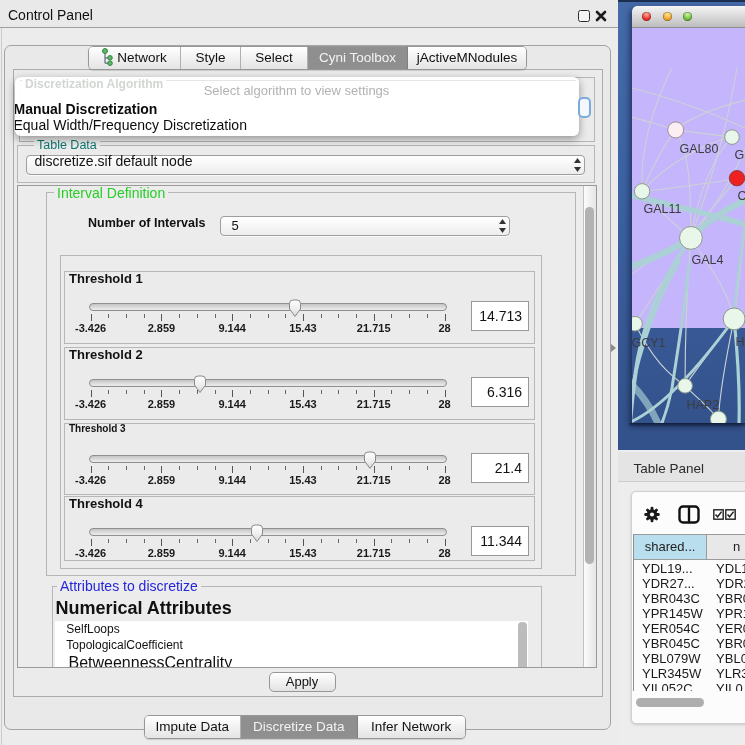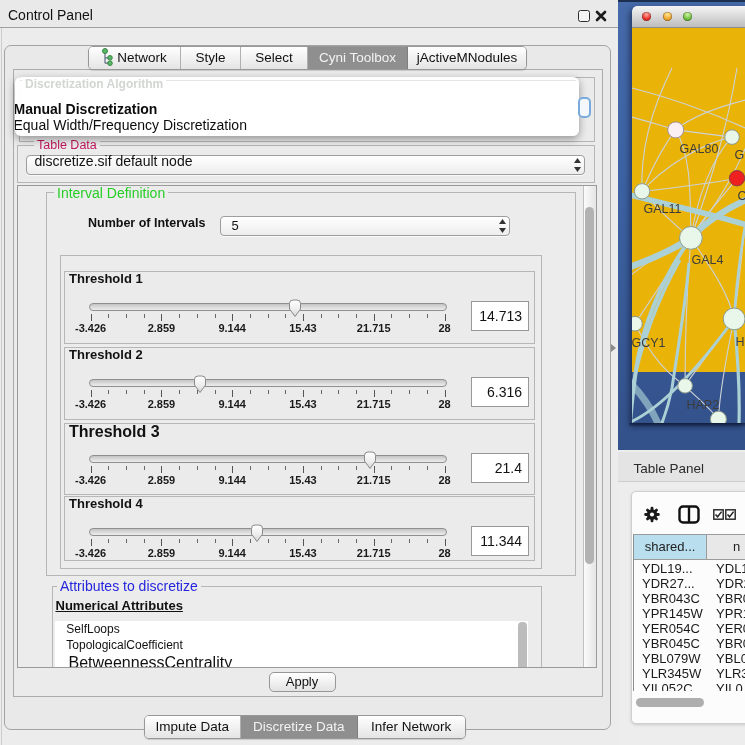--- a/index.html
+++ b/index.html
@@ -28,21 +28,21 @@
 <div class="abs" style="left:3.5px;top:45px;width:605px;height:683px;background:#e9e9e9;border:1px solid #a3a3a3;border-radius:7px;"></div>
 <div class="abs" style="left:13px;top:69px;width:588px;height:626px;background:#ebebeb;border:1px solid #ababab;"></div>
 <div class="tabbar" style="left:88px;top:33.5px;"><div class="seg" style="width:92px;"><svg width="11" height="18" viewBox="0 0 11 18" style="vertical-align:-4px;margin-right:4px">
 <path d="M3 4 L3 15.2 M3 9.8 L8 9.8 M3 15.2 L8 15.2" stroke="#5d6b80" stroke-width="1.2" fill="none"></path>
 <circle cx="3" cy="3" r="2.5" fill="#59b967" stroke="#2e7d3a" stroke-width="0.9"></circle>
 <circle cx="8" cy="9.8" r="2.3" fill="#59b967" stroke="#2e7d3a" stroke-width="0.9"></circle>
 <circle cx="8" cy="15.2" r="2.3" fill="#59b967" stroke="#2e7d3a" stroke-width="0.9"></circle>
 </svg>Network</div><div class="seg" style="width:60px;">Style</div><div class="seg" style="width:67px;">Select</div><div class="seg dark" style="width:100px;">Cyni Toolbox</div><div class="seg" style="width:118px;border-right:none;">jActiveMNodules</div></div>
 <div class="grp" style="left:19px;top:76.6px;width:574px;height:63px;"></div>
 <div class="grp" style="left:17px;top:144.6px;width:576px;height:36px;"></div>
-<div class="gtitle" style="left:34px;top:139.3px;background:#ebebeb;color:#be185d;font-size:12.5px;">Table Data</div>
+<div class="gtitle" style="left:34px;top:139.3px;background:#ebebeb;color:#0f766e;font-size:12.5px;">Table Data</div>
 <div class="abs combo" style="left:26px;top:154.5px;width:557px;height:18.5px;"></div>
 <div class="t" style="left:34.5px;top:153px;font-size:14px;color:#111;line-height:16px;">discretize.sif default node</div>
 <svg class="abs" style="left:572.5px;top:157.5px" width="9" height="14" viewBox="0 0 9 14">
 <path d="M4.5 0 L8 5 L1 5 Z" fill="#333"></path>
     <path d="M4.5 14 L8 9 L1 9 Z" fill="#333"></path>
   </svg>
 <div class="abs" style="left:16.5px;top:184.8px;width:578px;height:481px;border:1px solid #9a9a9a;background:#ececec;overflow:hidden;">
     <div class="abs" style="left:565.5px;top:0;width:13px;height:481px;background:linear-gradient(to right,#fbfbfb,#e3e3e3);border-left:1px solid #c2c2c2;"></div>
     <div class="abs" style="left:567.8px;top:21.7px;width:8.6px;height:357px;background:#b2b2b2;border-radius:4.5px;"></div>
     <div class="grp" style="left:28.5px;top:6.699999999999989px;width:528px;height:382px;"></div>
@@ -133,21 +133,21 @@
 <stop offset="0" stop-color="#ffffff"></stop>
               <stop offset="0.6" stop-color="#ececec"></stop>
               <stop offset="1" stop-color="#d2d2d2"></stop>
             </linearGradient>
           </defs>
 <path d="M2.5 5.5 Q2.5 2 6 2 L10 2 Q13.5 2 13.5 5.5 L13.5 11 L8 18.5 L2.5 11 Z" fill="url(#thg1)" stroke="#8a8a8a" stroke-width="1"></path>
 </svg></div>
       <div class="abs" style="left:406px;top:29px;width:50px;height:28px;border:1px solid #989898;background:#ffffff;font-size:14px;color:#111;text-align:right;line-height:28px;padding-right:6px;">6.316</div>
     </div>
     <div class="abs" style="left:46.5px;top:237.59999999999997px;width:468.5px;height:69.6px;border:1px solid #b7b7b7;background:#ebebeb;overflow:hidden;">
-      <div class="t" style="left:4px;top:-1.5px;font-size:16px;font-weight:bold;color:#111;">Threshold 3</div>
+      <div class="t" style="left:4px;top:-1.5px;font-size:10px;font-weight:bold;color:#111;">Threshold 3</div>
       <div class="abs" style="left:24.0px;top:31px;width:355.5px;height:6px;border:1px solid #8f8f8f;border-radius:4px;background:linear-gradient(#c4c4c4,#e2e2e2 70%,#ececec);"></div>
       <div class="abs" style="left:25.6px;top:41.5px;width:1px;height:7.5px;background:#555;"></div>
       <div class="abs" style="left:43.3px;top:41.5px;width:1px;height:4.5px;background:#666;"></div>
       <div class="abs" style="left:61.0px;top:41.5px;width:1px;height:4.5px;background:#666;"></div>
       <div class="abs" style="left:78.7px;top:41.5px;width:1px;height:4.5px;background:#666;"></div>
       <div class="abs" style="left:96.4px;top:41.5px;width:1px;height:7.5px;background:#555;"></div>
       <div class="abs" style="left:114.1px;top:41.5px;width:1px;height:4.5px;background:#666;"></div>
       <div class="abs" style="left:131.8px;top:41.5px;width:1px;height:4.5px;background:#666;"></div>
       <div class="abs" style="left:149.5px;top:41.5px;width:1px;height:4.5px;background:#666;"></div>
       <div class="abs" style="left:167.2px;top:41.5px;width:1px;height:7.5px;background:#555;"></div>
@@ -218,48 +218,49 @@
               <stop offset="0.6" stop-color="#ececec"></stop>
               <stop offset="1" stop-color="#d2d2d2"></stop>
             </linearGradient>
           </defs>
 <path d="M2.5 5.5 Q2.5 2 6 2 L10 2 Q13.5 2 13.5 5.5 L13.5 11 L8 18.5 L2.5 11 Z" fill="url(#thg3)" stroke="#8a8a8a" stroke-width="1"></path>
 </svg></div>
       <div class="abs" style="left:406px;top:29px;width:50px;height:28px;border:1px solid #989898;background:#ffffff;font-size:14px;color:#111;text-align:right;line-height:28px;padding-right:6px;">11.344</div>
     </div>
     <div class="grp" style="left:34.5px;top:400.7px;width:488px;height:90px;"></div>
     <div class="gtitle" style="left:39.5px;top:394.7px;background:#ececec;color:#2525dd;">Attributes to discretize</div>
-    <div class="t" style="left:38.0px;top:412.7px;font-size:13px;font-weight:bold;color:#111;text-decoration:underline;">Numerical Attributes</div>
+    <div class="t" style="left:38.0px;top:412.7px;font-size:18px;font-weight:bold;color:#111;">Numerical Attributes</div>
     <div class="abs" style="left:37.3px;top:435.7px;width:473px;height:60px;background:#ffffff;"></div>
     <div class="t" style="left:48.8px;top:436.09999999999997px;font-size:12px;color:#111;">SelfLoops</div>
     <div class="t" style="left:48.8px;top:452.05px;font-size:12px;color:#111;">TopologicalCoefficient</div>
     <div class="t" style="left:51px;top:467.99999999999994px;font-size:16px;color:#111;">BetweennessCentrality</div>
     <div class="abs" style="left:500.5px;top:435.90000000000003px;width:8.5px;height:60px;background:#bcbcbc;border-radius:4px;"></div>
   </div>
 <div class="abs" style="left:268.5px;top:671.6px;width:65px;height:18px;border:1px solid #979797;border-radius:5px;background:linear-gradient(#ffffff,#e3e3e3);font-size:13px;color:#111;text-align:center;line-height:18px;">Apply</div>
 <div class="tabbar" style="left:143.7px;top:702.5px;"><div class="seg" style="width:96px;">Impute Data</div><div class="seg dark" style="width:117px;">Discretize Data</div><div class="seg" style="width:107px;border-right:none;">Infer Network</div></div>
 <svg class="abs" style="left:610px;top:344px" width="6" height="8" viewBox="0 0 6 8">
 <path d="M1 0 L6 4 L1 8 Z" fill="#8a8a8a"></path>
   </svg>
 <div class="abs" style="left:14.5px;top:76.5px;width:564px;height:59px;background:rgba(255,255,255,0.97);border-radius:6px;box-shadow:0 3px 9px rgba(0,0,0,0.38);z-index:40;overflow:hidden;">
     <div class="abs" style="left:5px;top:3.2px;width:556px;height:1px;background:#e3e6e3;"></div>
     <div class="t" style="left:7.5px;top:0.8px;font-size:12px;font-weight:bold;color:#d2d6d2;background:rgba(255,255,255,0.9);padding:0 3px;">Discretization Algorithm</div>
+    <div class="abs" style="left:0;top:6.5px;width:564px;text-align:center;font-size:13px;color:#b2b2b2;">Select algorithm to view settings</div>
     <div class="t" style="left:-1px;top:24.7px;font-size:14px;font-weight:bold;color:#0c0c0c;">Manual Discretization</div>
     <div class="t" style="left:-1px;top:40.6px;font-size:14px;color:#0c0c0c;">Equal Width/Frequency Discretization</div>
   </div>
 <div class="abs" style="left:577.5px;top:96.5px;width:9px;height:17px;border:2.5px solid #79abdc;border-radius:5px;background:#f4f8fc;z-index:41;"></div>
 <div class="abs" style="left:618px;top:0;width:127px;height:745px;background:#ededed;overflow:hidden;">
     <div class="abs" style="left:0;top:0;width:127px;height:450px;background:linear-gradient(#466aa9,#3d62a3 40%,#33518a);"></div>
     <div class="abs" style="left:0;top:0;width:127px;height:2px;background:#1d2f4f;"></div>
     <div class="abs" style="left:13.5px;top:6px;width:113.5px;height:417px;border-radius:5px 0 0 0;box-shadow:-2px 3px 6px rgba(0,0,20,0.5);overflow:hidden;">
       <div class="abs" style="left:0;top:0;width:113.5px;height:20.6px;background:linear-gradient(#f5f5f5,#bdbdbd);border-bottom:1px solid #8d8d8d;border-radius:5px 0 0 0;"></div>
       <div class="abs" style="left:10.600000000000001px;top:5.6px;width:9.4px;height:9.4px;border-radius:50%;background:radial-gradient(circle at 50% 28%, #ff9d94 8%, #e8332a 55%, #9d1410);box-shadow:inset 0 0 0 0.6px rgba(60,60,60,.55);"></div>
       <div class="abs" style="left:31.400000000000002px;top:5.6px;width:9.4px;height:9.4px;border-radius:50%;background:radial-gradient(circle at 50% 28%, #ffe08a 8%, #eda62e 55%, #a86f0e);box-shadow:inset 0 0 0 0.6px rgba(60,60,60,.55);"></div>
       <div class="abs" style="left:51.199999999999996px;top:5.6px;width:9.4px;height:9.4px;border-radius:50%;background:radial-gradient(circle at 50% 28%, #c3ef9a 8%, #72bf3e 55%, #3f7a1c);box-shadow:inset 0 0 0 0.6px rgba(60,60,60,.55);"></div>
-      <div class="abs" style="left:0;top:21.6px;width:113.5px;height:344px;background:#eab308;"><svg width="113.5" height="396" viewBox="0 0 113.5 396">
+      <div class="abs" style="left:0;top:21.6px;width:113.5px;height:300px;background:#c4b5fd;"><svg width="113.5" height="396" viewBox="0 0 113.5 396">
 <g fill="none" stroke="#cdd2d6" stroke-width="1.1">
 <path d="M43.7,101.9 C60,88 90,78 113.5,72"></path>
 <path d="M43.7,101.9 L100,109.1"></path>
 <path d="M43.7,101.9 C30,120 20,140 10.1,163.3"></path>
 <path d="M43.7,101.9 C60,130 58,170 58.9,209.9"></path>
 <path d="M100,109.1 C80,130 65,170 58.9,209.9"></path>
 <path d="M105,150.2 C90,170 70,190 58.9,209.9"></path>
 <path d="M10.1,163.3 C25,180 40,195 58.9,209.9"></path>
 <path d="M10.1,163.3 C40,160 80,155 105,150.2"></path>
 <path d="M10.1,163.3 C30,140 70,115 100,109.1"></path>

